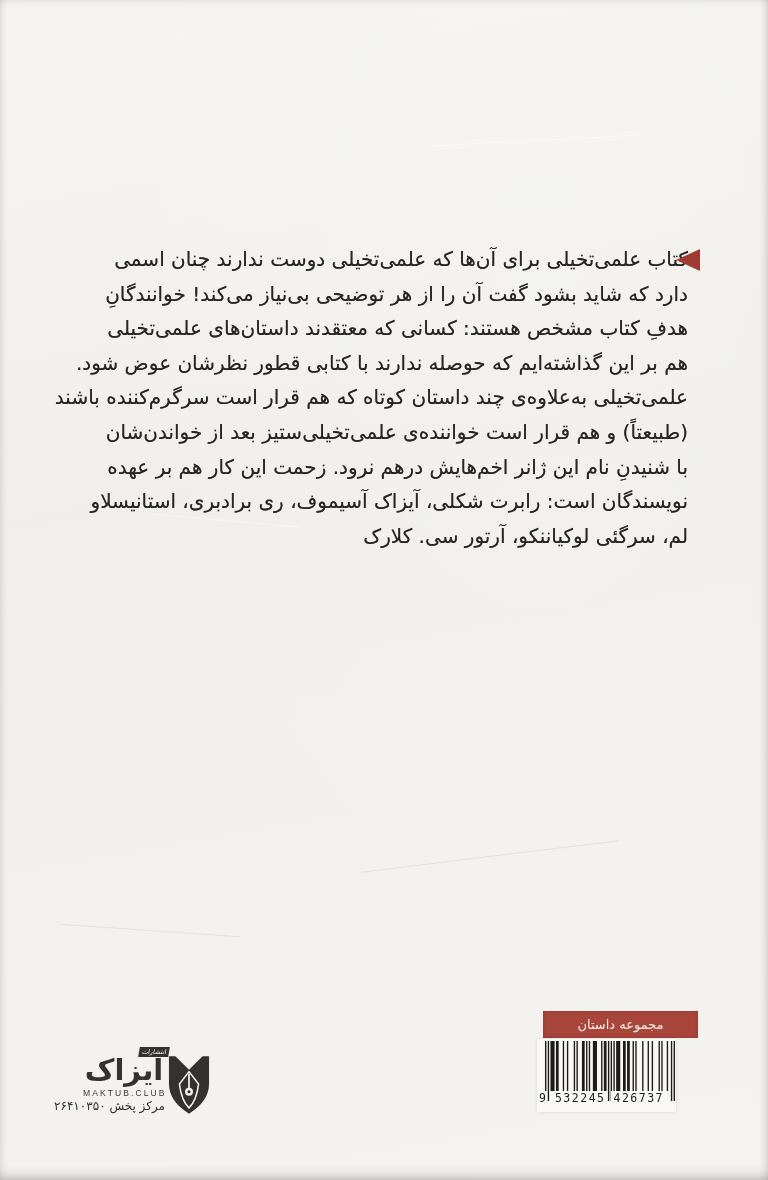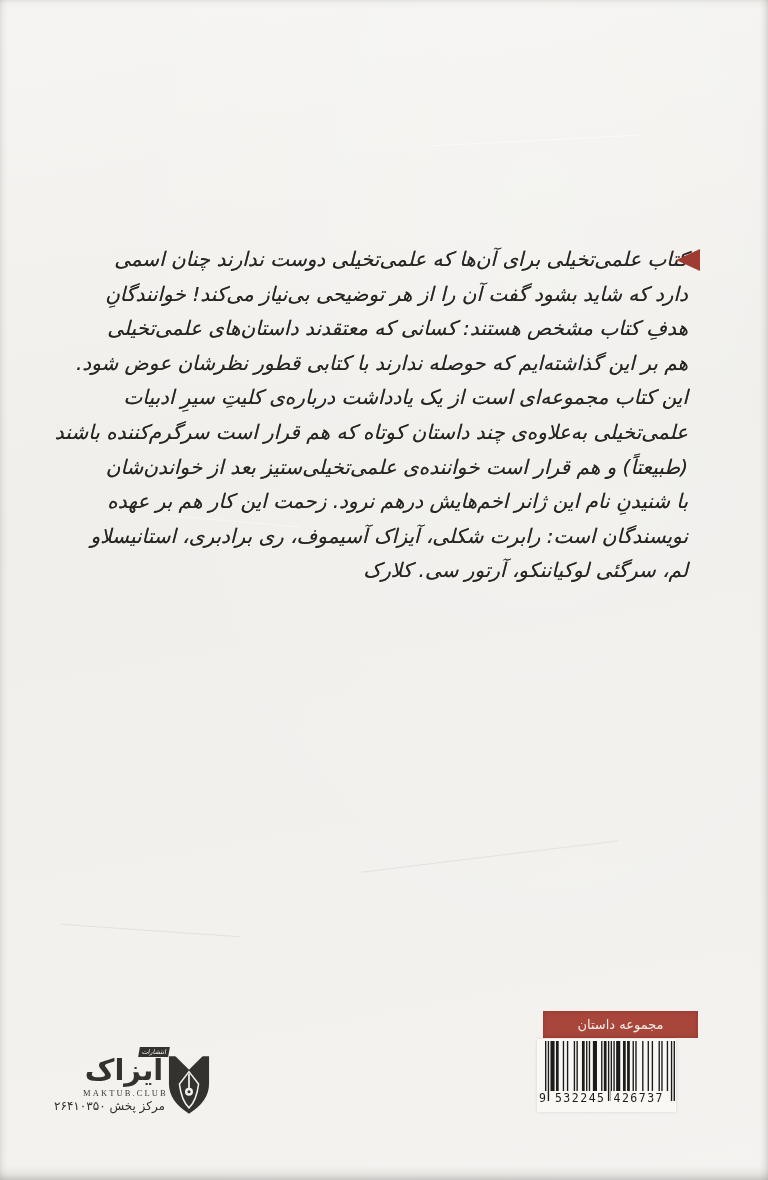--- a/index.html
+++ b/index.html
@@ -45,21 +45,20 @@
     font-size:20px;
     line-height:34.6px;
     color:#262522;
     text-shadow:0 0 .4px rgba(38,37,34,.55);
   }
   .blurb .line {
     text-align:justify;
     text-align-last:justify;
     -moz-text-align-last:justify;
     white-space:nowrap;
-    font-style:italic;
   }
   .blurb .line.last { text-align-last:right; -moz-text-align-last:right; }
   .bullet {
     position:absolute; z-index:3;
     left:676px; top:249px;
     width:0; height:0;
     border-top:11.5px solid transparent;
     border-bottom:11.5px solid transparent;
     border-right:24px solid #9e3c31;
     filter:blur(.3px);
@@ -110,21 +109,21 @@
     letter-spacing:-1px;
   }
   .pub-imprint {
     position:absolute; right:-4px; top:-6px;
     background:#34322e; color:#f2f1ee;
     font-size:6.5px; line-height:8px; padding:1px 3px;
     transform:skewX(-10deg);
     direction:rtl; white-space:nowrap;
   }
   .pub-site {
-    font-family:Liberation Serif, serif;
+    font-family:Liberation Sans, sans-serif;
     font-size:8.5px; letter-spacing:2.1px; color:#3c3a36;
     margin-top:1px; white-space:nowrap;
   }
   .pub-dist {
     font-size:12px; color:#34322e; direction:rtl;
     margin-top:1px; white-space:nowrap;
   }
   .pub-shield { margin-left:3px; margin-top:2px; }
 </style>
 </head>
@@ -140,21 +139,20 @@
 <div class="mark mark-left-h"></div>
 <div class="mark mark-right-v"></div>
 
 <div class="bullet"></div>
 
 <div class="blurb">
   <div class="line">کتاب علمی‌تخیلی برای آن‌ها که علمی‌تخیلی دوست ندارند چنان اسمی</div>
   <div class="line">دارد که شاید بشود گفت آن را از هر توضیحی بی‌نیاز می‌کند! خوانندگانِ</div>
   <div class="line">هدفِ کتاب مشخص هستند: کسانی که معتقدند داستان‌های علمی‌تخیلی</div>
   <div class="line">هم بر این گذاشته‌ایم که حوصله ندارند با کتابی قطور نظرشان عوض شود.</div>
-  <div class="line">این کتاب مجموعه‌ای است از یک یادداشت درباره‌ی کلیتِ سیرِ ادبیات</div>
   <div class="line">علمی‌تخیلی به‌علاوه‌ی چند داستان کوتاه که هم قرار است سرگرم‌کننده باشند</div>
   <div class="line">(طبیعتاً) و هم قرار است خواننده‌ی علمی‌تخیلی‌ستیز بعد از خواندن‌شان</div>
   <div class="line">با شنیدنِ نام این ژانر اخم‌هایش درهم نرود. زحمت این کار هم بر عهده</div>
   <div class="line">نویسندگان است: رابرت شکلی، آیزاک آسیموف، ری برادبری، استانیسلاو</div>
   <div class="line last">لم، سرگئی لوکیاننکو، آرتور سی. کلارک</div>
 </div>
 
 <div class="genre-tab">
   <span>مجموعه داستان</span>
 </div>

